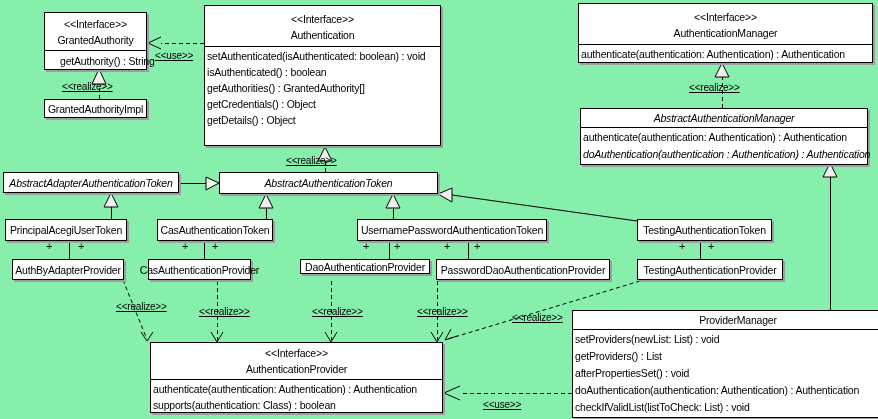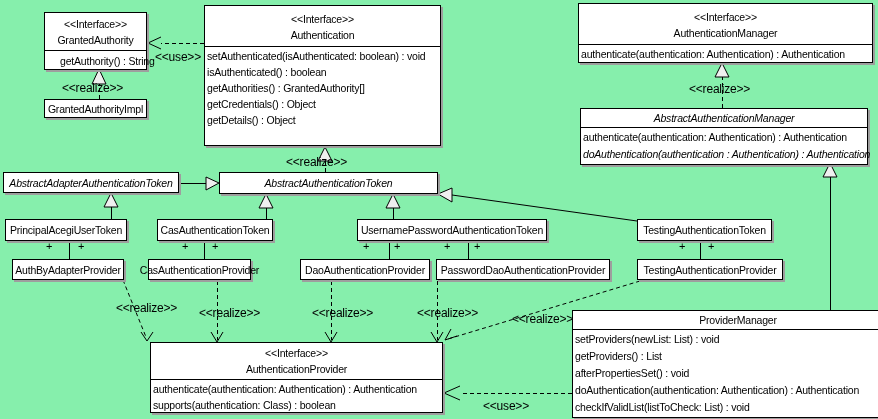--- a/index.html
+++ b/index.html
@@ -20,21 +20,21 @@
   .hdr div { line-height:16px; }
   .hdr.tall { padding:5px 0 3px; }
   .hdr.one { padding:2px 0 1px;text-align:center; }
   .hdr.one div { line-height:15px; }
   .methods { border-top:1px solid #000; padding-top:1px; }
   .mrow { line-height:16px; padding:0 2px; white-space:nowrap; }
   .mrow.h17 { line-height:17px; }
   .mrow.h18 { line-height:18px;padding-left:15px; }
   .single { display:flex; align-items:center; justify-content:center; white-space:nowrap; }
   .it { font-style:italic; }
-  .elabel { position:absolute; z-index:3; font-size:12px; letter-spacing:-0.2px; }
+  .elabel { position:absolute; z-index:3; font-size:10px; letter-spacing:-0.2px;text-decoration:underline; }
   .plus { position:absolute; z-index:3; font-size:11px; }
 </style>
 </head>
 <body>
 
 <div id="canvas">
 
   <svg class="wires" width="878" height="419">
 
     <g>
@@ -195,21 +195,21 @@
   </div>
 
   <div class="box single" style="left:12px;top:259px;width:112px;height:21px">
     <div>AuthByAdapterProvider</div>
   </div>
 
   <div class="box single" style="left:148px;top:259px;width:103px;height:21px">
     <div>CasAuthenticationProvider</div>
   </div>
 
-  <div class="box single" style="left:300px;top:259px;width:130px;height:21px">
+  <div class="box single" style="left:300px;top:259px;width:130px;height:15px">
     <div>DaoAuthenticationProvider</div>
   </div>
 
   <div class="box single" style="left:436px;top:259px;width:174px;height:21px">
     <div>PasswordDaoAuthenticationProvider</div>
   </div>
 
   <div class="box single" style="left:637px;top:259px;width:146px;height:21px">
     <div>TestingAuthenticationProvider</div>
   </div>

